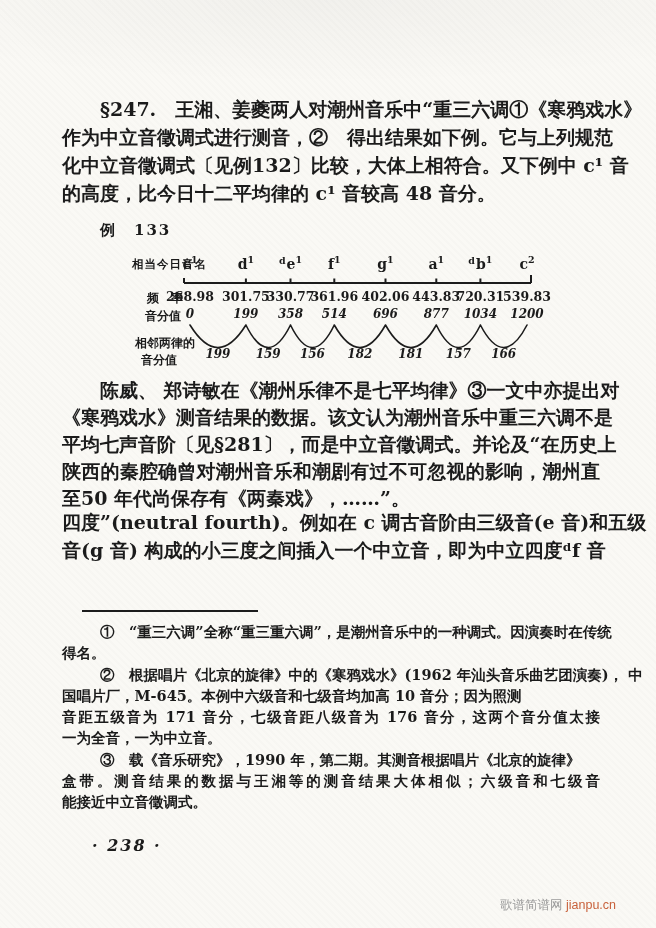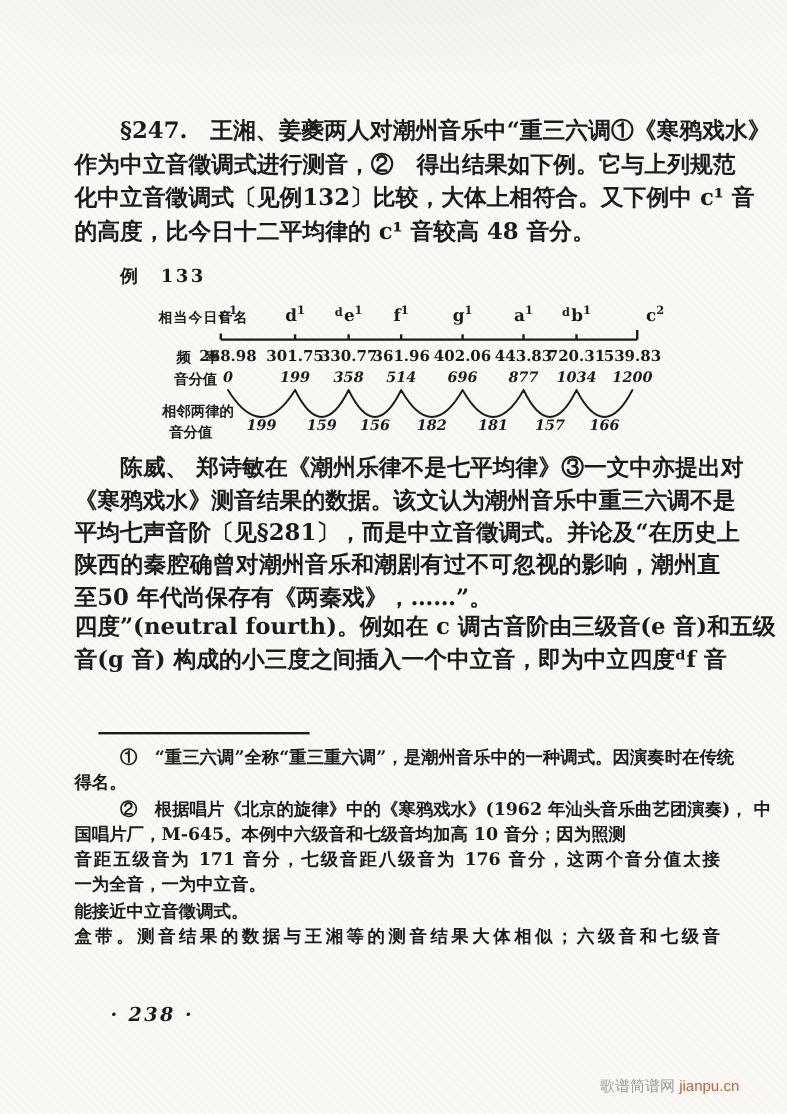--- a/index.html
+++ b/index.html
@@ -64,21 +64,21 @@
     <div class="rl rl-cents">音分值</div>
     <div class="rl rl-int1">相邻两律的</div>
     <div class="rl rl-int2">音分值</div>
   <div class="note" style="left: 190px;"><span>c</span><sup>1</sup></div>
       <div class="note" style="left: 245.886px;"><span>d</span><sup>1</sup></div>
       <div class="note" style="left: 290.538px;"><span class="pre">d</span><span>e</span><sup>1</sup></div>
       <div class="note" style="left: 334.348px;"><span>f</span><sup>1</sup></div>
       <div class="note" style="left: 385.46px;"><span>g</span><sup>1</sup></div>
       <div class="note" style="left: 436.291px; text-align: center;"><span>a</span><sup>1</sup></div>
       <div class="note" style="left: 480.382px;"><span class="pre">d</span><span>b</span><sup>1</sup></div>
-      <div class="note" style="left: 546px; text-align: center;"><span>c</span><sup>2</sup></div>
+      <div class="note" style="left: 527px; text-align: center;"><span>c</span><sup>2</sup></div>
       <div class="freq" style="left: 190px;">268.98</div>
       <div class="freq" style="left: 245.886px;">301.75</div>
       <div class="freq" style="left: 290.538px;">330.77</div>
       <div class="freq" style="left: 334.348px;">361.96</div>
       <div class="freq" style="left: 385.46px;">402.06</div>
       <div class="freq" style="left: 436.291px;">443.83</div>
       <div class="freq" style="left: 480.382px;">720.31</div>
       <div class="freq" style="left: 527px;">539.83</div>
       <div class="cent" style="left: 190px;">0</div>
       <div class="cent" style="left: 245.886px;">199</div>
@@ -116,22 +116,23 @@
 
   <div id="fnDivider"></div>
 
   <section class="block" id="fnblock">
     <div class="fl ind">①　“重三六调”全称“重三重六调”，是潮州音乐中的一种调式。因演奏时在传统</div>
     <div class="fl short">得名。</div>
     <div class="fl ind">②　根据唱片《北京的旋律》中的《寒鸦戏水》(1962 年汕头音乐曲艺团演奏)， 中</div>
     <div class="fl short">国唱片厂，M-645。本例中六级音和七级音均加高 10 音分；因为照测</div>
     <div class="fl">音距五级音为 171 音分，七级音距八级音为 176 音分，这两个音分值太接</div>
     <div class="fl short">一为全音，一为中立音。</div>
+    <div class="fl ind short">③　载《音乐研究》，1990 年，第二期。其测音根据唱片《北京的旋律》</div>
+    <div class="fl">盒带。测音结果的数据与王湘等的测音结果大体相似；六级音和七级音</div>
     <div class="fl short">能接近中立音徵调式。</div>
-    <div class="fl">盒带。测音结果的数据与王湘等的测音结果大体相似；六级音和七级音</div>
   </section>
 
   <div id="pageNum">· 238 ·</div>
 
 
   <div id="wmRight">
     <span>歌谱简谱网</span>
     <span class="domain">jianpu.cn</span>
   </div>
 

